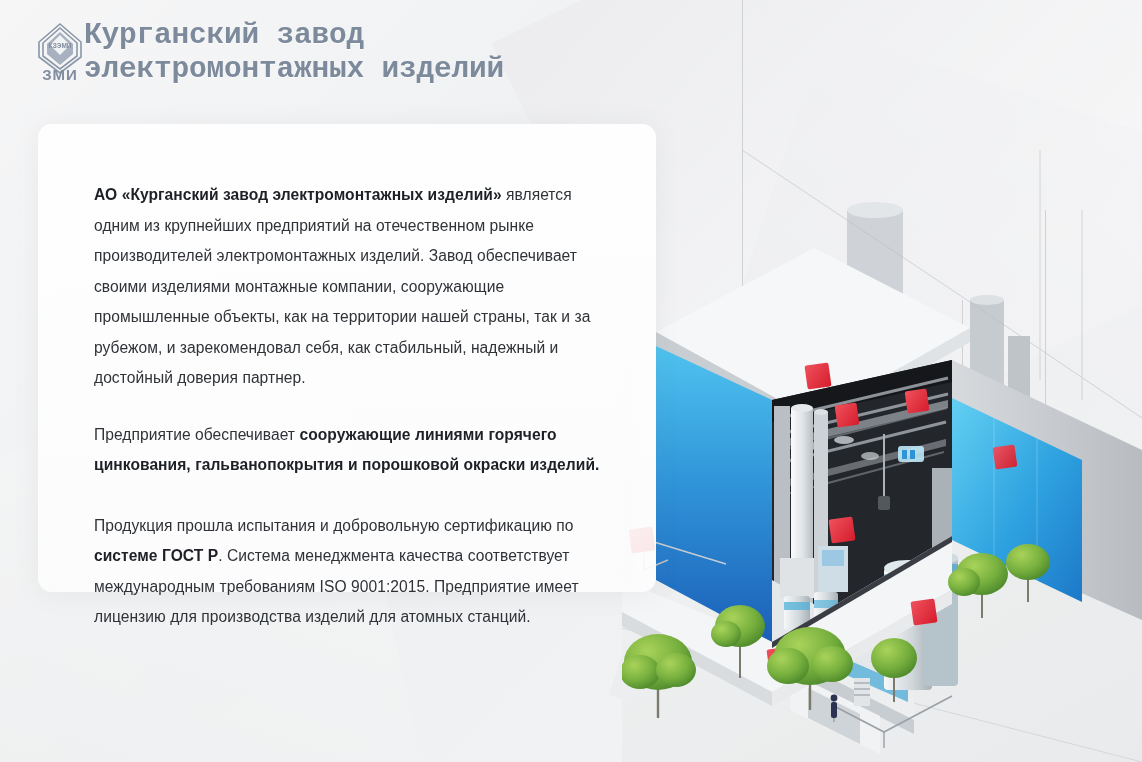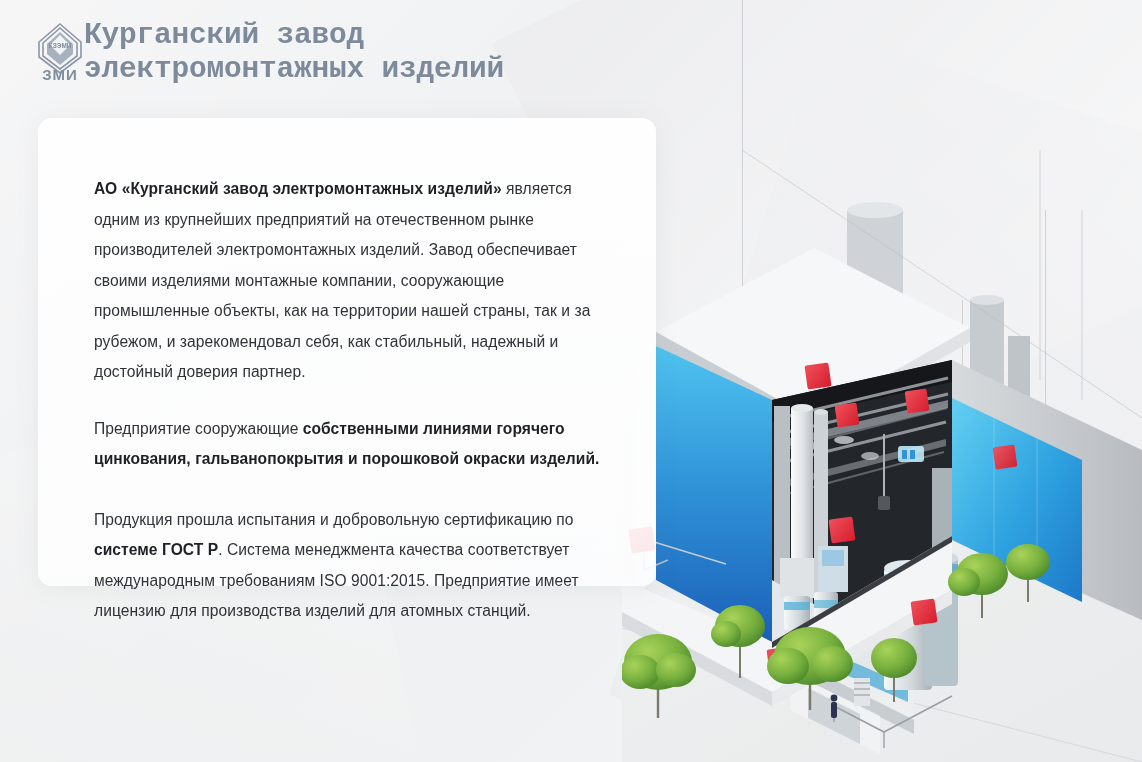--- a/index.html
+++ b/index.html
@@ -81,21 +81,21 @@
     color: #7d8a9c;
     white-space: pre-line;
     text-shadow: 0 1px 0 rgba(255,255,255,.7);
     font-family: Liberation Mono, monospace;
   }
 
   
   .text-card {
     position: absolute;
     left: 38px;
-    top: 118px;
+    top: 124px;
     width: 618px;
     height: 468px;
     background: linear-gradient(180deg, rgba(255,255,255,.95) 0%, rgba(253,253,254,.9) 100%);
     border-radius: 14px;
     box-shadow: 0 2px 26px rgba(110,118,130,.085);
     z-index: 5;
   }
   .card-body {
     position: absolute;
     left: 56px;
@@ -157,21 +157,21 @@
   </div>
 
   <div class="text-card">
     <div class="card-body">
 
       <p class="para">
         <b>АО «Курганский завод электромонтажных изделий»</b><span> является одним из крупнейших предприятий на отечественном рынке производителей электромонтажных изделий. Завод обеспечивает своими изделиями монтажные компании, сооружающие промышленные объекты, как на территории нашей страны, так и за рубежом, и зарекомендовал себя, как стабильный, надежный и достойный доверия партнер.</span>
       </p>
 
       <p class="para gap-lg">
-        <span>Предприятие сооружающие </span><b>собственными линиями горячего цинкования, гальванопокрытия и порошковой окраски изделий.</b><span></span>
+        <span>Предприятие обеспечивает </span><b>сооружающие линиями горячего цинкования, гальванопокрытия и порошковой окраски изделий.</b><span></span>
       </p>
 
       <p class="para">
         <span>Продукция прошла испытания и добровольную сертификацию по </span><b>системе ГОСТ Р</b><span>. Система менеджмента качества соответствует международным требованиям ISO 9001:2015. Предприятие имеет лицензию для производства изделий для атомных станций.</span>
       </p>
 
     </div>
   </div>
 
   <div class="illo">

